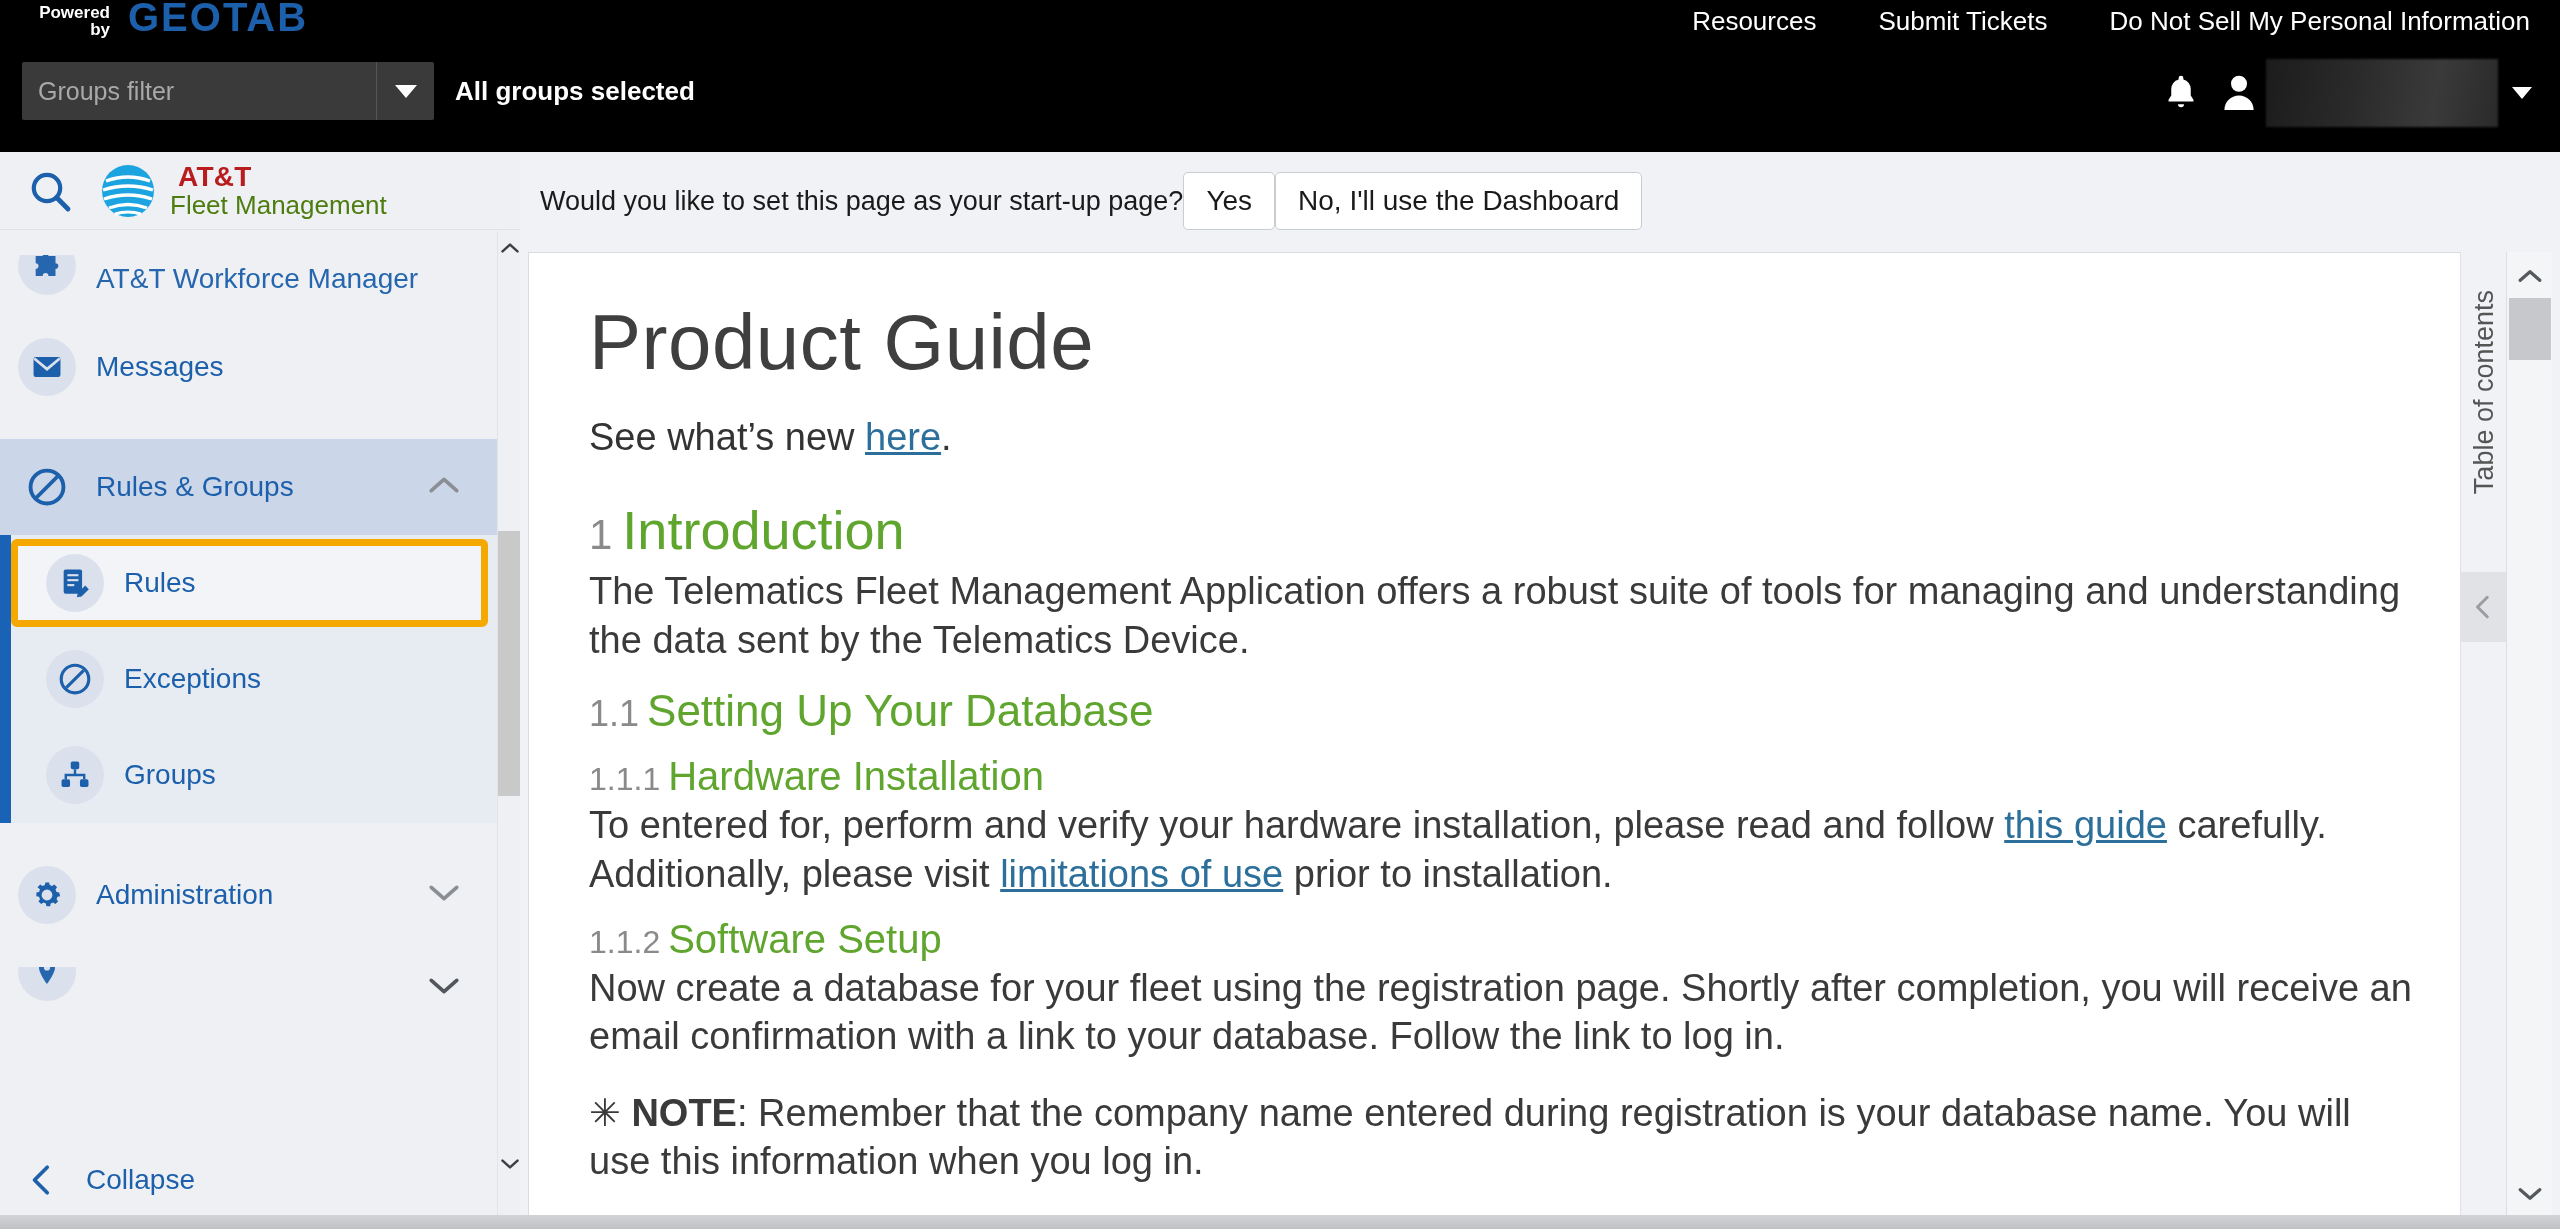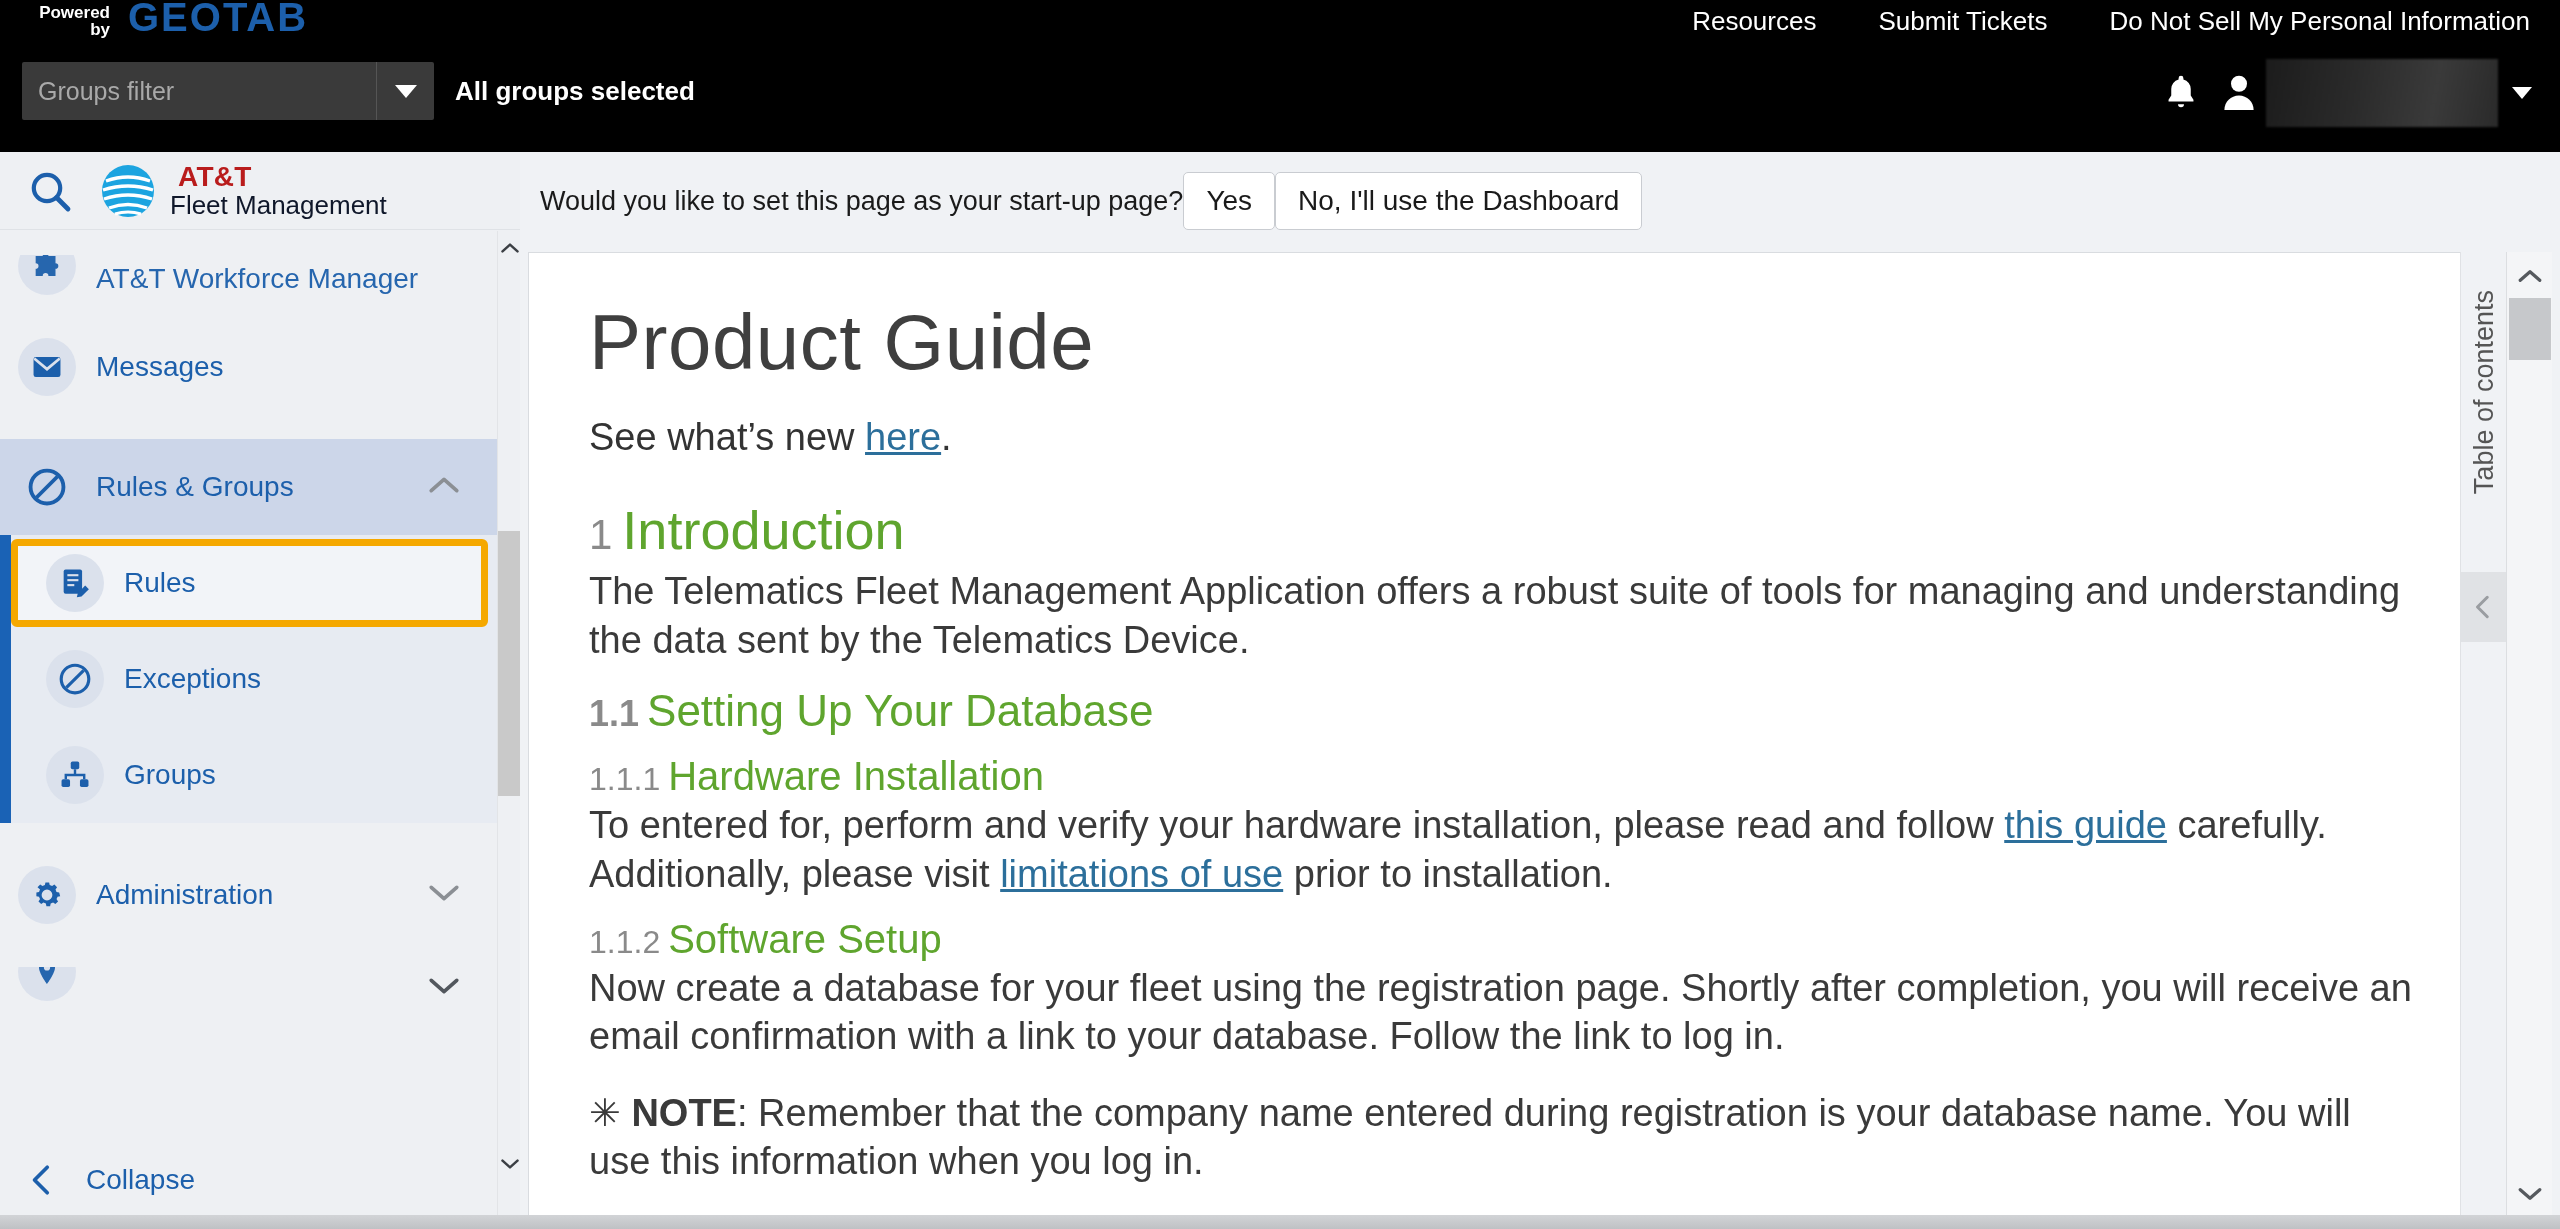--- a/index.html
+++ b/index.html
@@ -97,21 +97,21 @@
     border-bottom: 1px solid #dfe2e6;
   }
   .search-icon-wrap {
     width: 100px; display: flex; justify-content: center; align-items: center;
     cursor: pointer;
   }
   .att-logo-row { display: flex; align-items: center; gap: 14px; }
   .att-globe { width: 56px; height: 56px; flex: none; }
   .att-text { line-height: 1.05; }
   .att-text .l1 { font-size: 28px; font-weight: bold; color: #b91c1c; letter-spacing: .3px; margin-left: 8px;}
-  .att-text .l2 { font-size: 26px; color: #0f172a; }
+  .att-text .l2 { font-size: 26px; color: #4d7c0f; }
 
   .nav-scroll {
     position: absolute; top: 79px; left: 0;
     width: 497px; height: 900px;
     overflow: hidden;
   }
   .nav-item {
     position: relative;
     display: flex; align-items: center;
     height: 96px; padding-left: 10px;
@@ -212,21 +212,21 @@
   a.doclink { color: #2c6f9b; text-decoration: underline; cursor: pointer; }
   h2.sec {
     font-size: 54px; font-weight: normal; color: #5fa52e;
     margin: 0 0 6px 0;
   }
   h2.sec .num { color: #8a8a8a; font-size: 42px; margin-right: 10px; }
   h3.sec {
     font-size: 44px; font-weight: normal; color: #5fa52e;
     margin: 22px 0 2px 0;
   }
-  h3.sec .num { color: #8a8a8a; font-size: 36px; margin-right: 8px; font-weight: bold; }
+  h3.sec .num { color: #8a8a8a; font-size: 36px; margin-right: 8px; }
   h4.sec {
     font-size: 40px; font-weight: normal; color: #5fa52e;
     margin: 18px 0 2px 0;
   }
   h4.sec .num { color: #8a8a8a; font-size: 32px; margin-right: 8px; }
   p.para {
     font-size: 38px; color: #3a3a3a; margin: 0 0 10px 0; line-height: 1.28;
     max-width: 1830px;
   }
   p.note { margin-top: 28px; }

